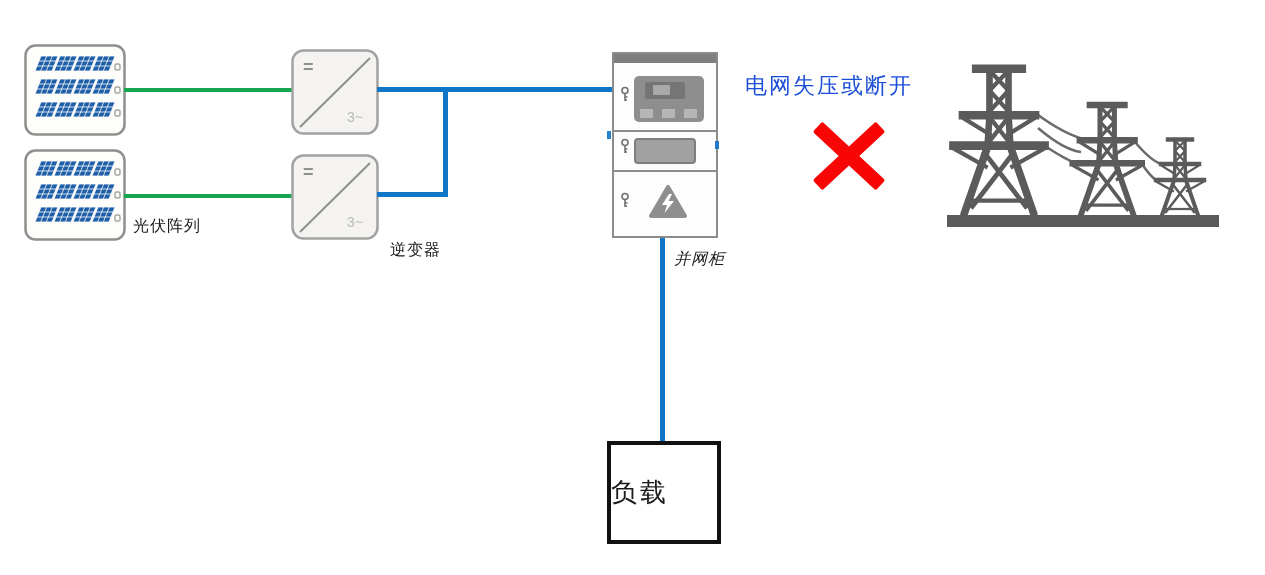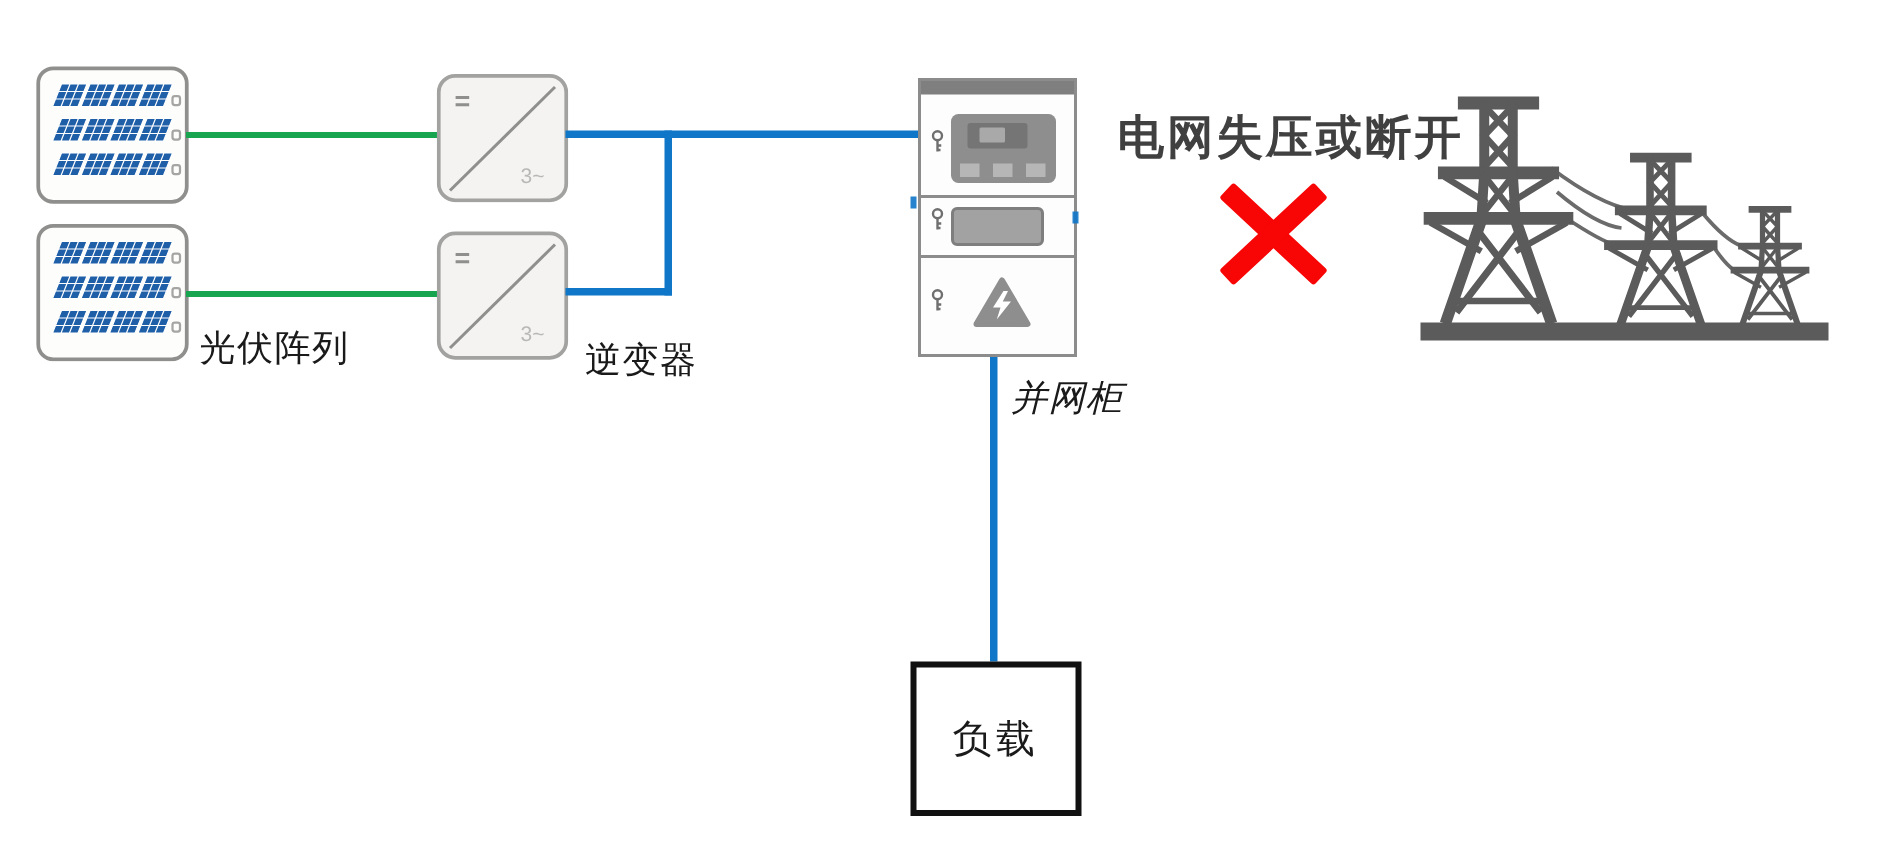--- a/index.html
+++ b/index.html
@@ -28,35 +28,35 @@
   .ctrl-display { position:absolute; left:11px; top:6px; width:40px; height:17px;
     background:#757575; border-radius:2px; }
   .ctrl-display-inner { position:absolute; left:8px; top:3px; width:17px; height:10px;
     background:#A9A9A9; border-radius:1px; }
   .ctrl-btn { position:absolute; top:33px; width:13px; height:9px; background:#B6B6B6; }
   .meter { position:absolute; left:20px; top:84px; width:62px; height:26px;
     background:#A2A2A2; border:2px solid #7E7E7E; border-radius:4px; }
   .cab-tick { position:absolute; width:4px; height:8px; background:#0F76C8; opacity:.9; }
 
   
-  .lbl { position:absolute; color:#1a1a1a; font-size:24px; letter-spacing:1px; white-space:nowrap; }
-  .fault-text { position:absolute; left:745px; top:71px; color:#404040;
-    font-size:31px; font-weight:700; letter-spacing:2px; white-space:nowrap; }
+  .lbl { position:absolute; color:#1a1a1a; font-size:16px; letter-spacing:1px; white-space:nowrap; }
+  .fault-text { position:absolute; left:745px; top:71px; color:#1d4ed8;
+    font-size:22px; font-weight:400; letter-spacing:2px; white-space:nowrap; }
 
   
   .xmark { position:absolute; left:816px; top:124px; width:66px; height:64px; }
   .xmark .bar { position:absolute; left:50%; top:50%; width:86px; height:14px;
     background:#F80505; border-radius:2px; }
   .xmark .bar.a { transform:translate(-50%,-50%) rotate(43deg); }
   .xmark .bar.b { transform:translate(-50%,-50%) rotate(-43deg); }
 
   
   .load-box { position:absolute; left:607px; top:441px; width:114px; height:103px;
     border:4px solid #111111; background:#ffffff;
-    display:flex; align-items:center; justify-content:center; }
+    display:flex; align-items:center; justify-content:flex-start; }
   .load-box span { font-size:26px; letter-spacing:3px; color:#1a1a1a; }
 </style>
 </head>
 <body>
 
 <div class="canvas">
 
   <svg width="0" height="0" style="position:absolute" aria-hidden="true">
     <defs>
       <path id="pvcell" d="M0 15 L17 15 L23 0 L6 0 Z M4 5 L21 5 M2 10 L19 10 M5.7 15 L11.7 0 M11.3 15 L17.3 0"></path>
@@ -215,16 +215,16 @@
         <use href="#tower" width="120" height="164"></use>
       </g>
     <rect x="9" y="157" width="272" height="12" fill="#5B5B5B"></rect>
   </svg>
 
   <div class="load-box">
     <span>负载</span>
   </div>
 
   <span class="lbl" style="left:133px; top:216px;">光伏阵列</span>
-  <span class="lbl" style="left:390px; top:224px;">逆变器</span>
+  <span class="lbl" style="left:390px; top:240px;">逆变器</span>
   <span class="lbl" style="left:674px; top:249px;font-style:italic;">并网柜</span>
 
 </div>
 
 </body></html>

